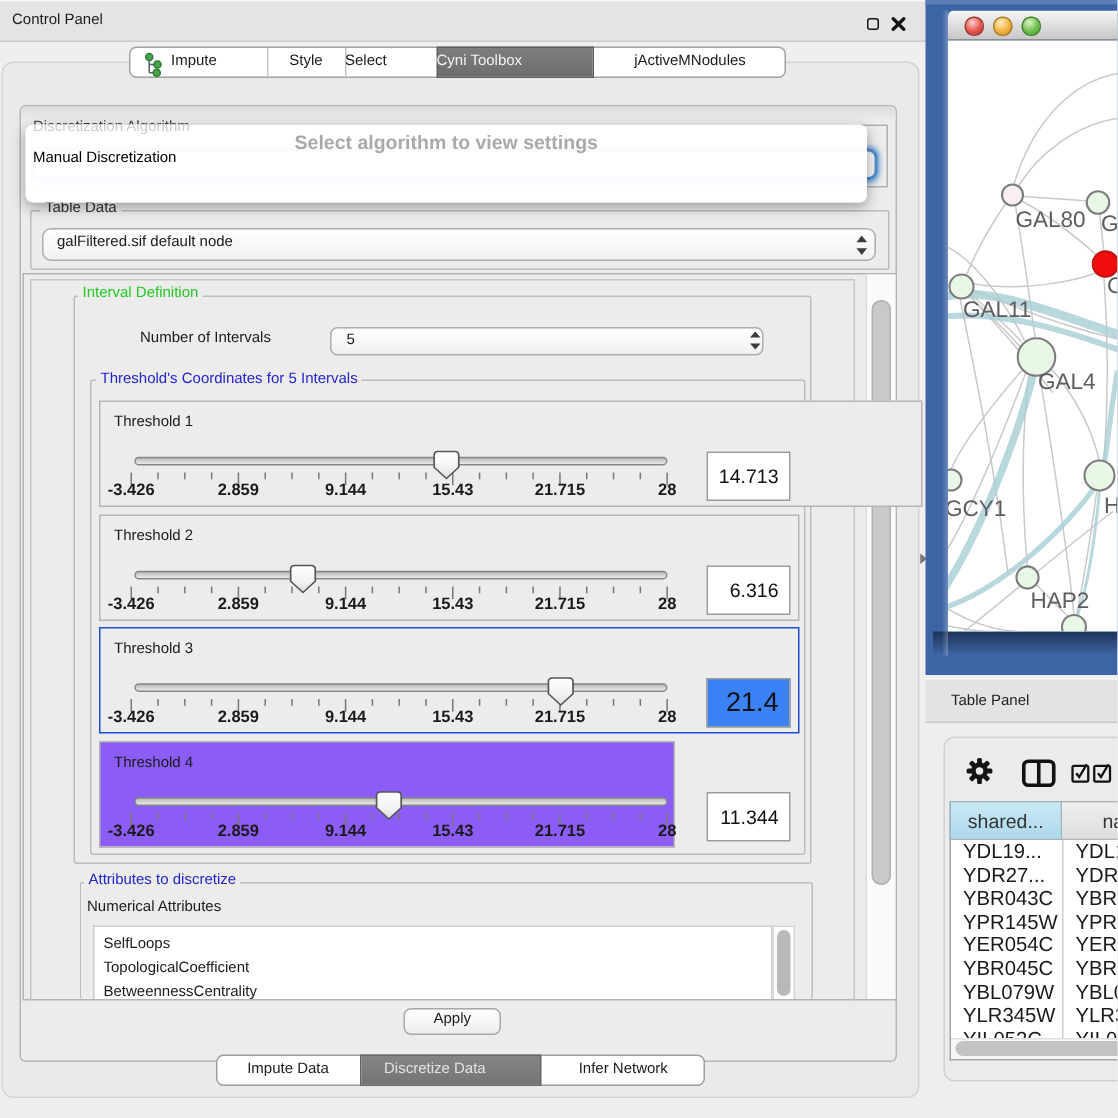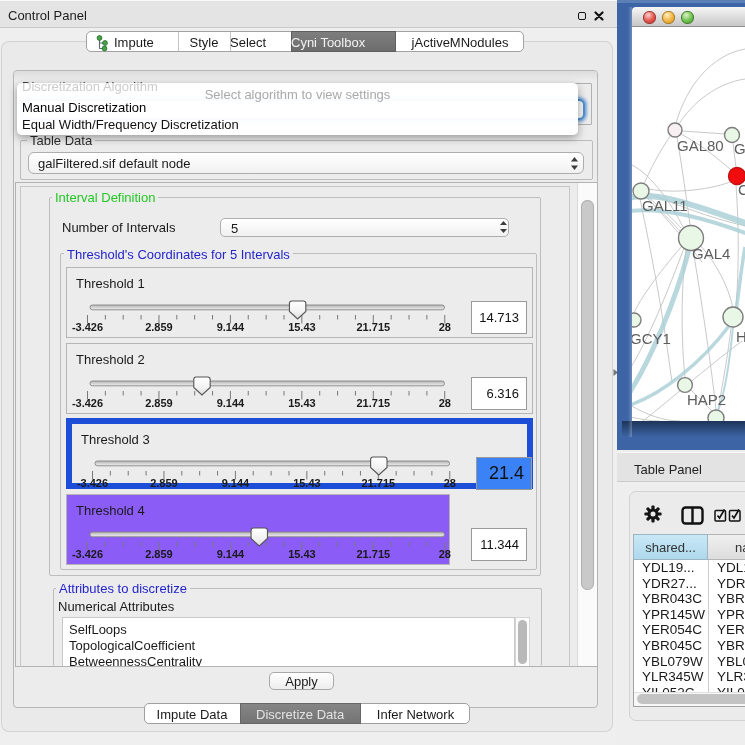--- a/index.html
+++ b/index.html
@@ -1,19 +1,19 @@
 <!DOCTYPE html>
 <html><head>
 <meta charset="utf-8">
 <style>
   html,body{margin:0;padding:0}
   body{width:745px;height:745px;position:relative;overflow:hidden;
        font-family:"Liberation Sans",sans-serif;background:#efefef;}
   .abs{position:absolute}
-  .t13{font-size:13px;color:#1a1a1a}
+  .t13{font-size:10px;color:#1a1a1a}
   .bold{font-weight:normal}
 </style>
 </head>
 <body>
 
 <div class="abs" style="left:0;top:0;width:617px;height:745px;background:#efefef"></div>
 
 <div class="abs" style="left:0;top:0;width:617px;height:26px;background:#e4e4e4;border-bottom:1px solid #c9c9c9;border-top:1px solid #f8f8f8"></div>
 <div class="abs t13" style="left:8px;top:8px;color:#1c1c1c">Control Panel</div>
 
@@ -61,32 +61,32 @@
 <div class="abs" style="left:15px;top:182px;width:583px;height:485px;border:1px solid #b3b3b3;box-sizing:border-box;background:#ececec"></div>
 
 <div class="abs" style="left:20px;top:186px;width:550px;height:481px;border:1px solid #c6c6c6;border-bottom:none;box-sizing:border-box"></div>
 
 <div class="abs" style="left:577px;top:183px;width:20px;height:483px;background:#fafafa;border-left:1px solid #dadada;box-sizing:border-box"></div>
 <div class="abs" style="left:581px;top:200px;width:13px;height:390px;background:#c9c9c9;border-radius:7px;box-shadow:inset 0 0 0 1px #b0b0b0"></div>
 
 <div class="abs" style="left:49px;top:197px;width:492px;height:379px;border:1px solid #bdbdbd;border-radius:2px;box-sizing:border-box"></div>
 <div class="abs t13" style="left:52px;top:190px;background:#ececec;padding:0 3px;color:#25c825">Interval Definition</div>
 
-<div class="abs t13 bold" style="left:62px;top:220px;width:150px;text-align:left">Number of Intervals</div>
+<div class="abs t13 bold" style="left:62px;top:220px;width:150px;text-align:center">Number of Intervals</div>
 <div class="abs" style="left:220px;top:218px;width:289px;height:19px;background:linear-gradient(180deg,#ffffff,#f0f0f0);border:1px solid #aeaeae;border-radius:5px;box-sizing:border-box"></div>
 <div class="abs t13" style="left:231px;top:221px">5</div>
 <svg class="abs" style="left:499px;top:221px" width="10" height="13">
   <path d="M4.5 0 L8 4 L1 4 Z" fill="#3c3c3c"></path>
     <path d="M4.5 12 L8 8 L1 8 Z" fill="#3c3c3c"></path>
 </svg>
 
 <div class="abs" style="left:60px;top:253px;width:477px;height:317px;border:1px solid #bdbdbd;border-radius:2px;box-sizing:border-box"></div>
 <div class="abs t13" style="left:64px;top:247px;background:#ececec;padding:0 3px;color:#2424cc">Threshold's Coordinates for 5 Intervals</div>
 
-<div class="abs" style="left:66px;top:267px;width:467px;height:71px;border:1px solid #b5b5b5;box-sizing:border-box;background:#ececec">
+<div class="abs" style="left:66px;top:267px;width:549px;height:71px;border:1px solid #b5b5b5;box-sizing:border-box;background:#ececec">
     <div class="abs t13 bold" style="left:9px;top:8px">Threshold 1</div>
     <svg class="abs" style="left:0;top:0" width="467" height="71">
       <rect x="23" y="37" width="354.5" height="4.8" rx="2.4" fill="url(#tr0)" stroke="#868686" stroke-width="0.9"></rect>
       <defs>
         <linearGradient id="tr0" x1="0" y1="0" x2="0" y2="1">
           <stop offset="0" stop-color="#b5b5b5"></stop>
           <stop offset="1" stop-color="#efefef"></stop>
         </linearGradient>
         <linearGradient id="th0" x1="0" y1="0" x2="0" y2="1">
           <stop offset="0" stop-color="#ffffff"></stop>
@@ -164,21 +164,21 @@
       <path d="M 126.77641999999999 35.5 Q 126.77641999999999 33 129.27642 33 L 140.67641999999998 33 Q 143.17641999999998 33 143.17641999999998 35.5 L 143.17641999999998 43.5 L 134.97642 51 L 126.77641999999999 43.5 Z" fill="url(#th1)" stroke="#555" stroke-width="1.1"></path>
     </svg>
     <div class="abs" style="left:-9.5px;top:53px;width:60px;text-align:center;font-size:11px;font-weight:bold;color:#1a1a1a">-3.426</div>
     <div class="abs" style="left:61.9px;top:53px;width:60px;text-align:center;font-size:11px;font-weight:bold;color:#1a1a1a">2.859</div>
     <div class="abs" style="left:133.4px;top:53px;width:60px;text-align:center;font-size:11px;font-weight:bold;color:#1a1a1a">9.144</div>
     <div class="abs" style="left:204.9px;top:53px;width:60px;text-align:center;font-size:11px;font-weight:bold;color:#1a1a1a">15.43</div>
     <div class="abs" style="left:276.3px;top:53px;width:60px;text-align:center;font-size:11px;font-weight:bold;color:#1a1a1a">21.715</div>
     <div class="abs" style="left:347.8px;top:53px;width:60px;text-align:center;font-size:11px;font-weight:bold;color:#1a1a1a">28</div>
     <div class="abs" style="left:404px;top:33px;width:56px;height:33px;background:#fff;border:1px solid #9a9a9a;box-sizing:border-box;font-size:13px;color:#111;text-align:right;line-height:31px;padding-right:7px">6.316</div>
   </div>
-<div class="abs" style="left:66px;top:418px;width:467px;height:71px;border:6px solid #1d4ed8;box-sizing:border-box;background:#ececec">
+<div class="abs" style="left:66px;top:418px;width:467px;height:71px;border:1px solid #1d4ed8;box-sizing:border-box;background:#ececec">
     <div class="abs t13 bold" style="left:9px;top:8px">Threshold 3</div>
     <svg class="abs" style="left:0;top:0" width="467" height="71">
       <rect x="23" y="37" width="354.5" height="4.8" rx="2.4" fill="url(#tr2)" stroke="#868686" stroke-width="0.9"></rect>
       <defs>
         <linearGradient id="tr2" x1="0" y1="0" x2="0" y2="1">
           <stop offset="0" stop-color="#b5b5b5"></stop>
           <stop offset="1" stop-color="#efefef"></stop>
         </linearGradient>
         <linearGradient id="th2" x1="0" y1="0" x2="0" y2="1">
           <stop offset="0" stop-color="#ffffff"></stop>
@@ -269,23 +269,22 @@
 <div class="abs t13" style="left:56px;top:581px;background:#ececec;padding:0 3px;color:#2424cc">Attributes to discretize</div>
 <div class="abs t13 bold" style="left:58px;top:599px">Numerical Attributes</div>
 <div class="abs" style="left:62px;top:617px;width:453px;height:49px;background:#ffffff;border:1px solid #c9c9c9;border-bottom:none;box-sizing:border-box;overflow:hidden">
   <div class="abs t13" style="left:6px;top:4px;line-height:16px">SelfLoops<br>TopologicalCoefficient<br>BetweennessCentrality</div>
 </div>
 <div class="abs" style="left:515px;top:617px;width:15px;height:49px;background:#fcfcfc;border:1px solid #d5d5d5;border-bottom:none;box-sizing:border-box"></div>
 <div class="abs" style="left:518px;top:620px;width:9px;height:44px;background:#b9b9b9;border-radius:5px"></div>
 
 <div class="abs" style="left:17px;top:83px;width:561px;height:52px;background:rgba(255,255,255,0.97);border-radius:5px;box-shadow:0 3px 9px rgba(0,0,0,0.35);overflow:hidden">
   <div class="abs t13 bold" style="left:5px;top:-4px;color:#cdcdcd">Discretization Algorithm</div>
-  <div class="abs" style="left:0;top:4px;width:561px;text-align:center;font-size:13px;font-weight:400;color:#a9a9a9">Select algorithm to view settings</div>
+  <div class="abs" style="left:0;top:4px;width:561px;text-align:center;font-size:13px;font-weight:700;color:#a9a9a9">Select algorithm to view settings</div>
   <div class="abs t13 bold" style="left:5px;top:17px;color:#000">Manual Discretization</div>
-  <div class="abs t13" style="left:5px;top:34px;color:#111">Equal Width/Frequency Discretization</div>
 </div>
 
 <div class="abs" style="left:269px;top:672px;width:65px;height:18px;background:linear-gradient(180deg,#ffffff,#ededed);border:1px solid #a8a8a8;border-radius:5px;box-sizing:border-box"></div>
 <div class="abs t13" style="left:269px;top:674px;width:65px;text-align:center">Apply</div>
 
 <div class="abs" style="left:144px;top:703px;width:326px;height:21px;background:#ffffff;border:1px solid #9f9f9f;border-radius:5px;box-sizing:border-box"></div>
 <div class="abs" style="left:240px;top:703px;width:121px;height:21px;background:linear-gradient(180deg,#858585,#747474);border:1px solid #666;box-sizing:border-box"></div>
 <div class="abs t13" style="left:144px;top:707px;width:96px;text-align:center">Impute Data</div>
 <div class="abs t13" style="left:256px;top:707px;width:121px;text-align:left;color:#e3e3e3">Discretize Data</div>
 <div class="abs t13" style="left:361px;top:707px;width:109px;text-align:center">Infer Network</div>

